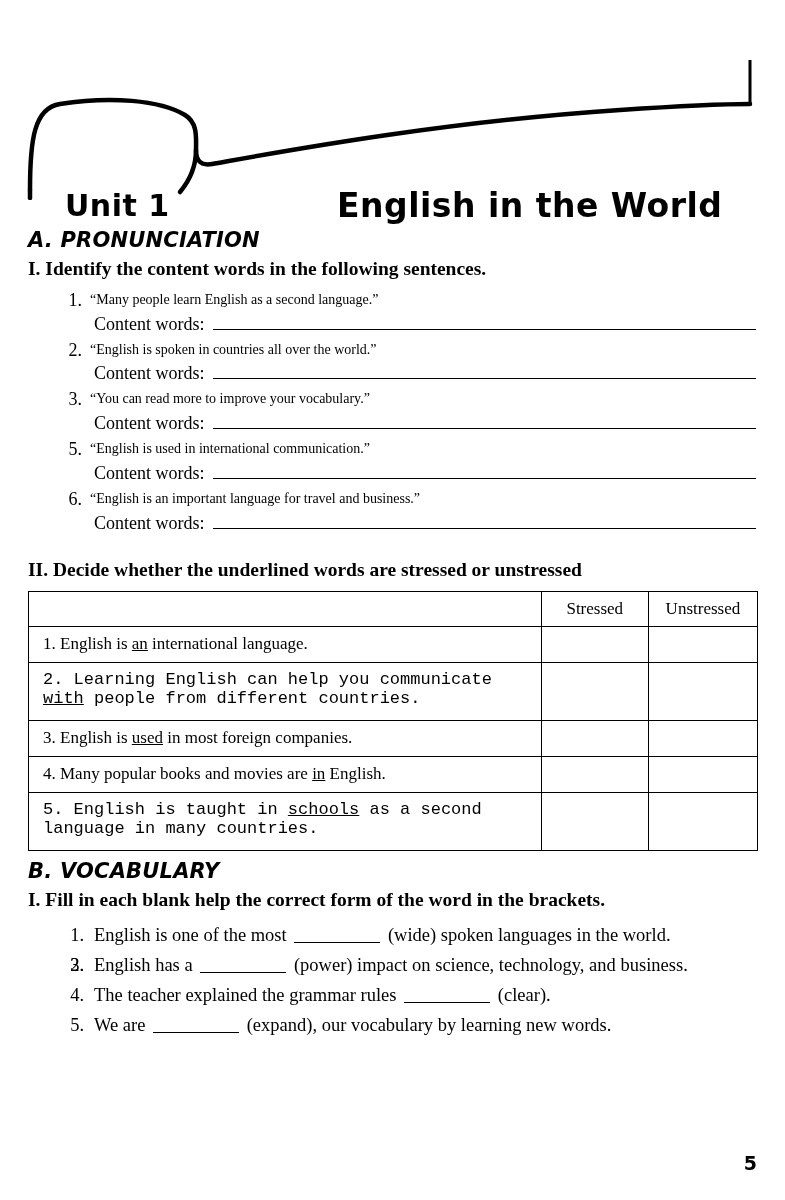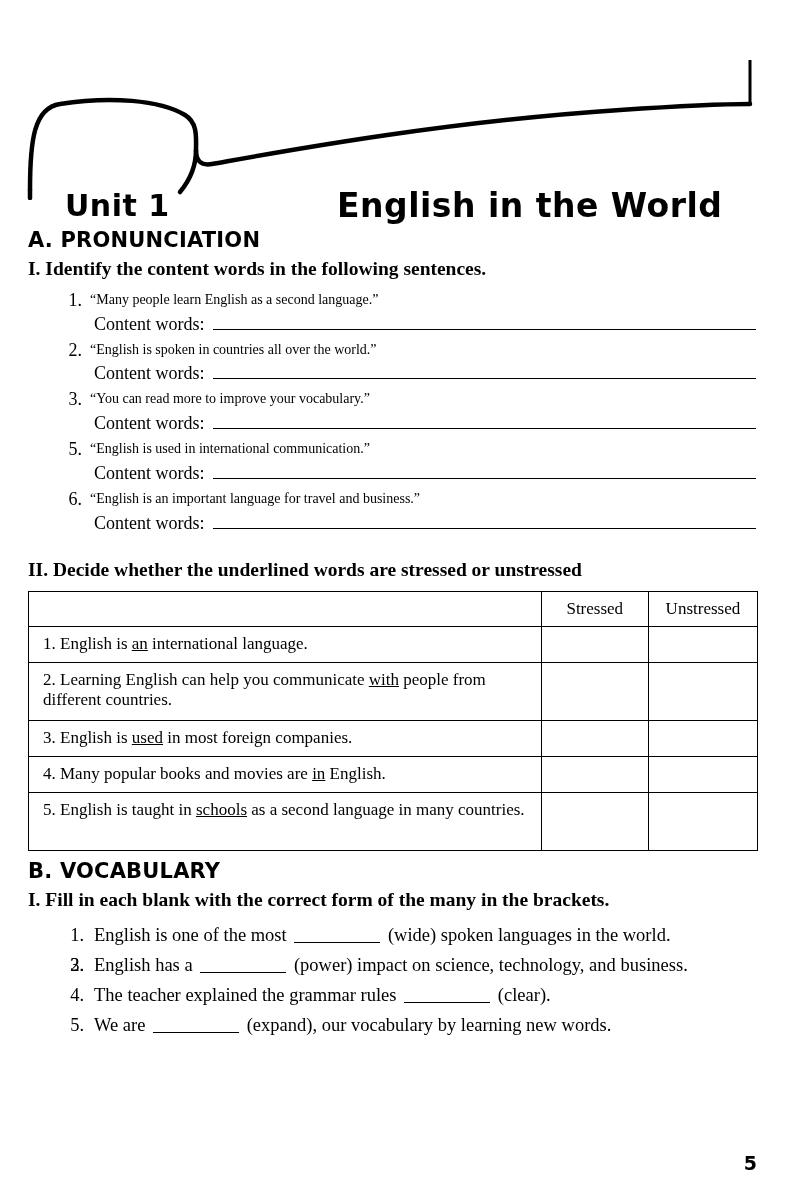--- a/index.html
+++ b/index.html
@@ -61,20 +61,21 @@
     top: 228px;
     width: 730px;
   }
 
   .section-heading {
     font-family: "DejaVu Sans", sans-serif;
     font-weight: bold;
     font-size: 21px;
     letter-spacing: 0.2px;
     margin: 0 0 6px 0;
+    font-style: italic;
   }
   .sub-heading {
     font-family: "Liberation Serif", serif;
     font-weight: bold;
     font-size: 19.5px;
     margin: 0 0 10px 0;
   }
 
   
   .qlist {
@@ -137,21 +138,21 @@
   }
   .stress-table th {
     text-align: center;
     padding: 7px 4px;
   }
   .col-sentence { width: 512px; }
   .col-stressed { width: 107px; }
   .col-unstressed { width: 109px; }
   .th-empty { border-right: 1.3px solid #000; }
   .underlined { text-decoration: underline; }
-  .row-tall td { height: 42px; }
+  .row-tall td { height: 42px; font-family: Liberation Mono, monospace; }
 
   
   .vlist {
     margin: 0;
     padding: 0;
     list-style: none;
   }
   .vitem {
     position: relative;
     font-size: 18.5px;
@@ -307,21 +308,21 @@
             <span>5.</span>
             <span>English is taught in </span><span class="underlined">schools</span><span> as a second language in many countries.</span>
           </td>
           <td></td>
           <td></td>
         </tr>
       </tbody>
     </table>
 
     <div class="section-heading mt-c">B. VOCABULARY</div>
-    <div class="sub-heading">I. Fill in each blank with the correct form of the many in the brackets.</div>
+    <div class="sub-heading">I. Fill in each blank help the correct form of the word in the brackets.</div>
 
     <ul class="vlist">
       <li class="vitem">
         <span class="vnum">1.</span>
         <span class="vtext"><span>English is one of the most </span><span class="blank-inline"></span><span> (wide) spoken languages in the world.</span></span>
       </li>
       <li class="vitem">
         <span class="vnum">2.</span>
       </li>
       <li class="vitem">

